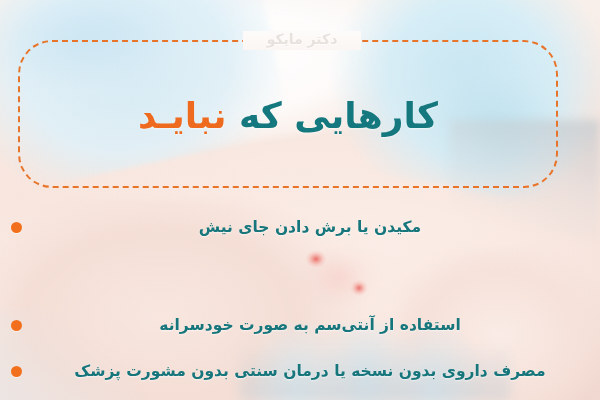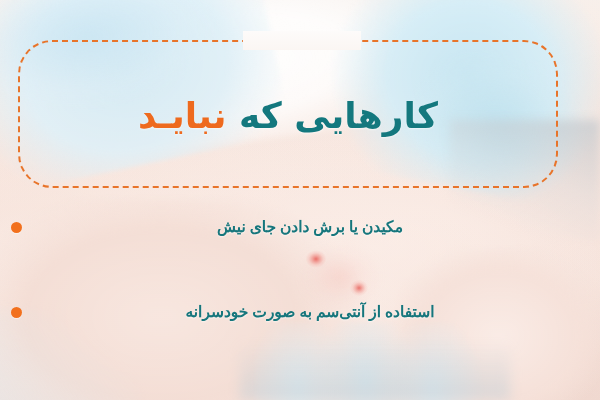--- a/index.html
+++ b/index.html
@@ -168,31 +168,30 @@
     position:absolute;left:0;top:205px;width:600px;height:180px;
     direction:rtl;
   }
   .row{
     position:absolute;right:0;left:0;height:34px;
     display:flex;align-items:center;
     direction:rtl;
   }
   .row-0{top:5px;}
   .row-1{top:53px;}
-  .row-2{top:90px;}
+  .row-2{top:103px;}
   .row-3{top:149px;}
 
   .row-text{
     flex:1 1 auto;
     text-align:center;
     padding-right:14px;padding-left:34px;
     font-size:15.5px;font-weight:bold;
     color:#16767c;direction:rtl;white-space:nowrap;
     text-shadow:0 1px 2px rgba(255,255,255,.6);
-    font-family:Liberation Serif, serif;
   }
   .dot{
     position:absolute;left:11px;top:50%;
     width:11px;height:11px;margin-top:-5.5px;
     border-radius:50%;
     background:#f2701d;
     flex:0 0 auto;
     box-shadow:0 1px 1px rgba(255,255,255,.5);
   }
 </style>
@@ -214,33 +213,38 @@
   <div class="grey-wedge"></div>
   <div class="fingers"></div>
   <div class="fingers-sh"></div>
   <div class="bite bite-halo"></div>
   <div class="bite bite-a"></div>
   <div class="bite bite-b"></div>
   <div class="bg-layer veil"></div>
 
   <div class="dash-box"></div>
   <div class="wm-gap"></div>
+  <div class="watermark">دکتر مایکو</div>
 
   <div class="headline">
     <div class="h-line"><span>کارهایی که </span><span class="accent">نبایـد</span></div>
   </div>
 
   <div class="list">
 
     <div class="row row-0">
       <span class="dot"></span>
       <span class="row-text">مکیدن یا برش دادن جای نیش</span>
     </div>
 
 
     <div class="row row-2">
       <span class="dot"></span>
       <span class="row-text">استفاده از آنتی‌سم به صورت خودسرانه</span>
     </div>
 
+    <div class="row row-3">
+      <span class="dot"></span>
+      <span class="row-text">مصرف داروی بدون نسخه یا درمان سنتی بدون مشورت پزشک</span>
+    </div>
 
   </div>
 </div>
 
 </body></html>

